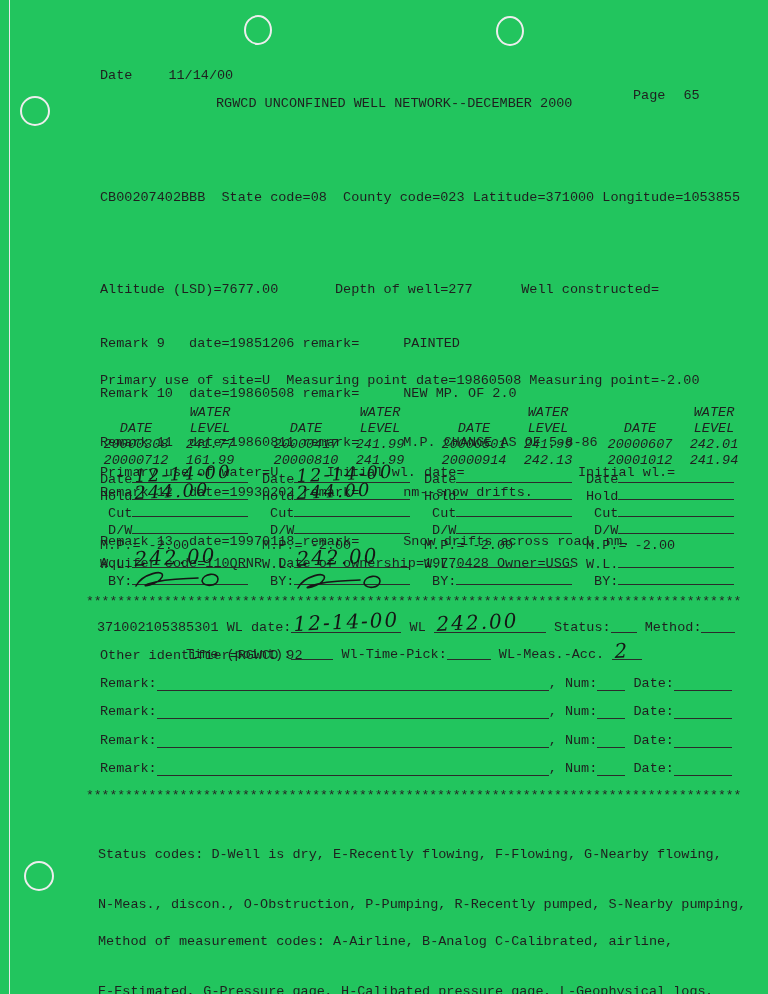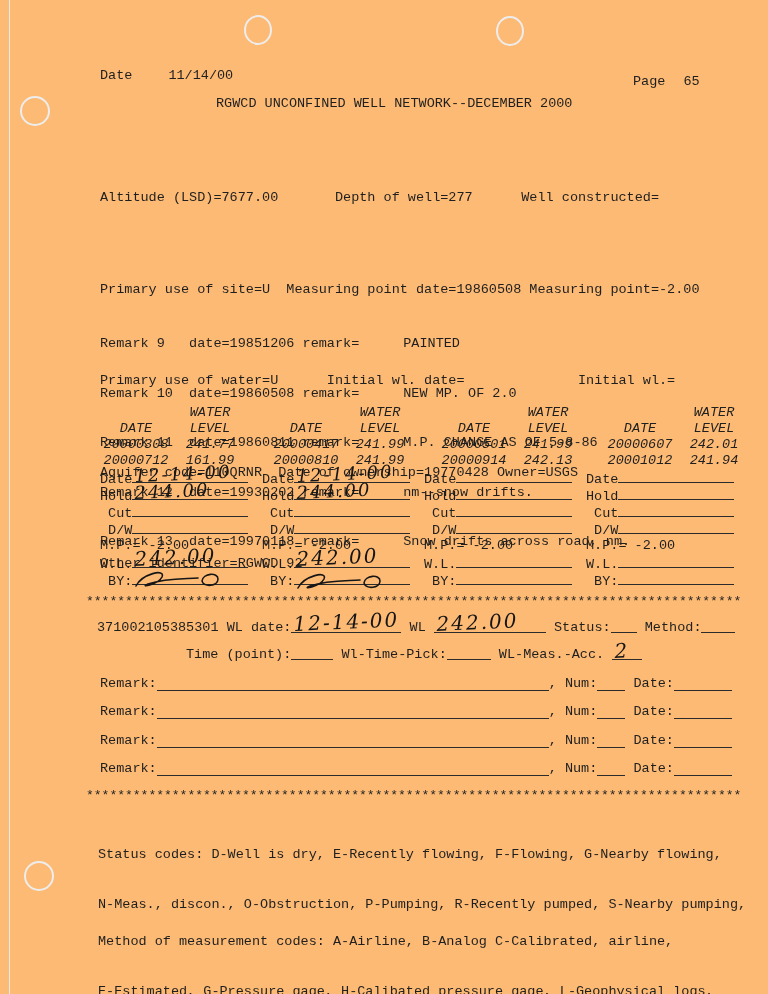--- a/index.html
+++ b/index.html
@@ -1,16 +1,16 @@
 <!DOCTYPE html>
 <html><head>
 <meta charset="utf-8">
 <style>
   html,body{margin:0;padding:0;background:#ffffff;}
-  .doc{position:relative;width:768px;height:994px;background:#fdba74;
+  .doc{position:relative;width:768px;height:994px;background:#22c55e;
        font-family:"Liberation Mono",monospace;font-size:13.5px;color:#1f1f1f;overflow:hidden;}
   .abs{position:absolute;}
   .pre{white-space:pre;}
   .edge{position:absolute;left:9px;top:0;height:100%;width:1px;background:#eaeaea;}
   .hole{position:absolute;border:2px solid #ededed;border-radius:50%;background:transparent;}
 
   .hdr{display:flex;align-items:baseline;}
   .hdr .val{margin-left:36px;}
   .pg .val{margin-left:18px;}
 
@@ -54,28 +54,29 @@
   <div class="edge"></div>
   <div class="hole" style="left:244px;top:15px;width:24px;height:26px;"></div>
   <div class="hole" style="left:496px;top:16px;width:24px;height:26px;"></div>
   <div class="hole" style="left:20px;top:96px;width:26px;height:26px;"></div>
   <div class="hole" style="left:24px;top:861px;width:26px;height:26px;"></div>
 
   <div class="abs hdr" style="left:100px;top:68px;">
     <span>Date</span>
     <span class="val">11/14/00</span>
   </div>
-  <div class="abs hdr pg" style="left:633px;top:74px;">
+  <div class="abs hdr pg" style="left:633px;top:88px;">
     <span>Page</span>
     <span class="val">65</span>
   </div>
 
   <div class="abs" style="left:216px;top:96px;">RGWCD UNCONFINED WELL NETWORK--DECEMBER 2000</div>
 
   <div class="abs lines pre" style="left:100px;top:122px;">
+    <div>CB00207402BBB  State code=08  County code=023 Latitude=371000 Longitude=1053855</div>
     <div>Altitude (LSD)=7677.00       Depth of well=277      Well constructed=</div>
     <div>Primary use of site=U  Measuring point date=19860508 Measuring point=-2.00</div>
     <div>Primary use of water=U      Initial wl. date=              Initial wl.=</div>
     <div>Aquifer code=110QRNR  Date of ownership=19770428 Owner=USGS</div>
     <div>Other identifier=RGWCD 92</div>
   </div>
 
   <div class="abs rmks pre" style="left:100px;top:303px;">
     <div class="rmk"><span>Remark 9   date=19851206 remark=</span><span class="rtext">PAINTED</span></div>
     <div class="rmk"><span>Remark 10  date=19860508 remark=</span><span class="rtext">NEW MP. OF 2.0</span></div>

